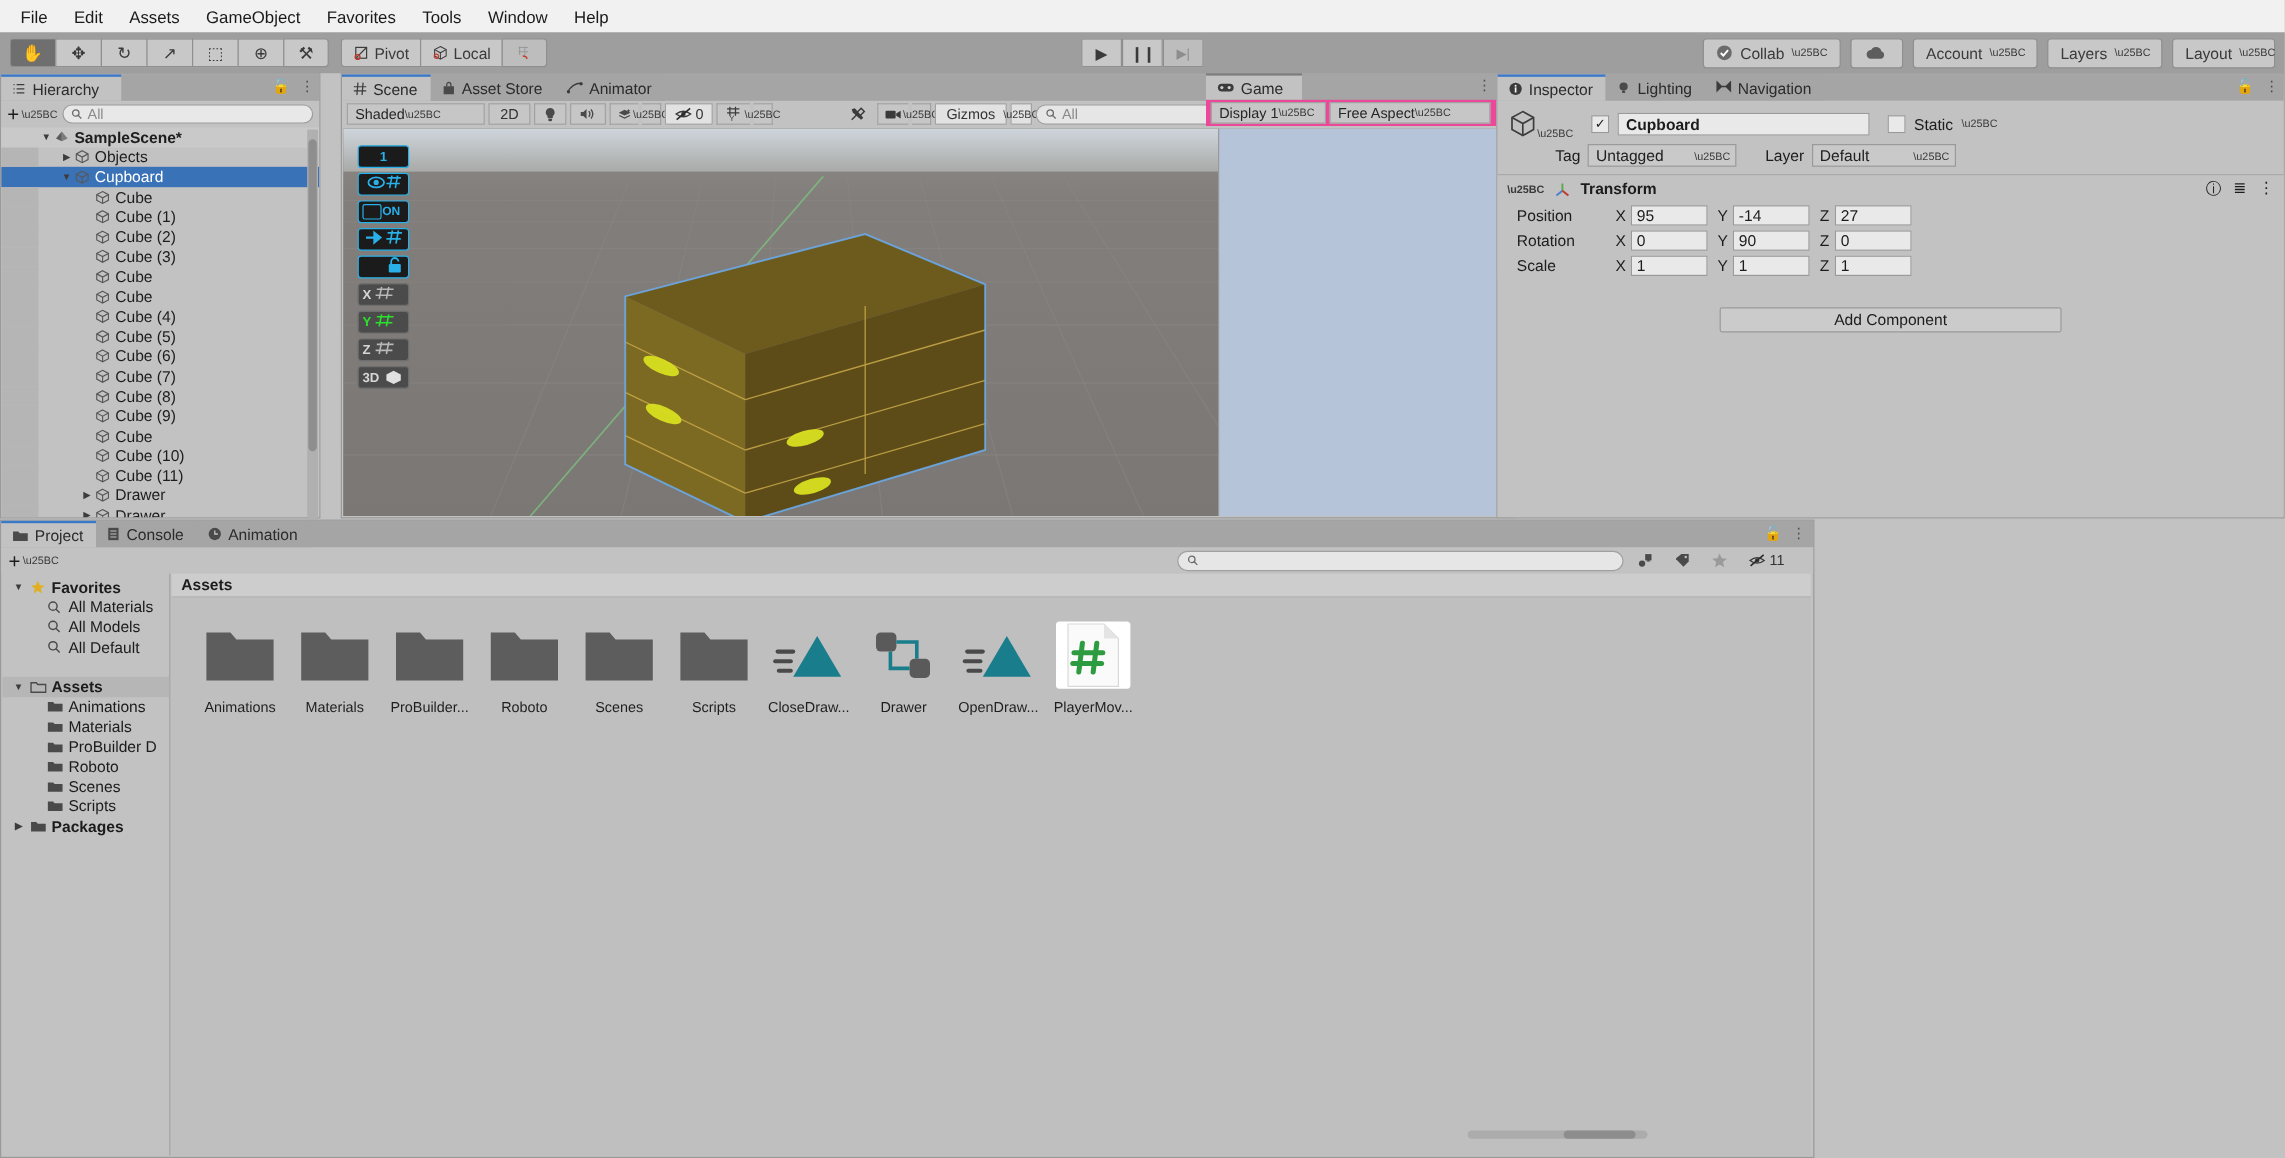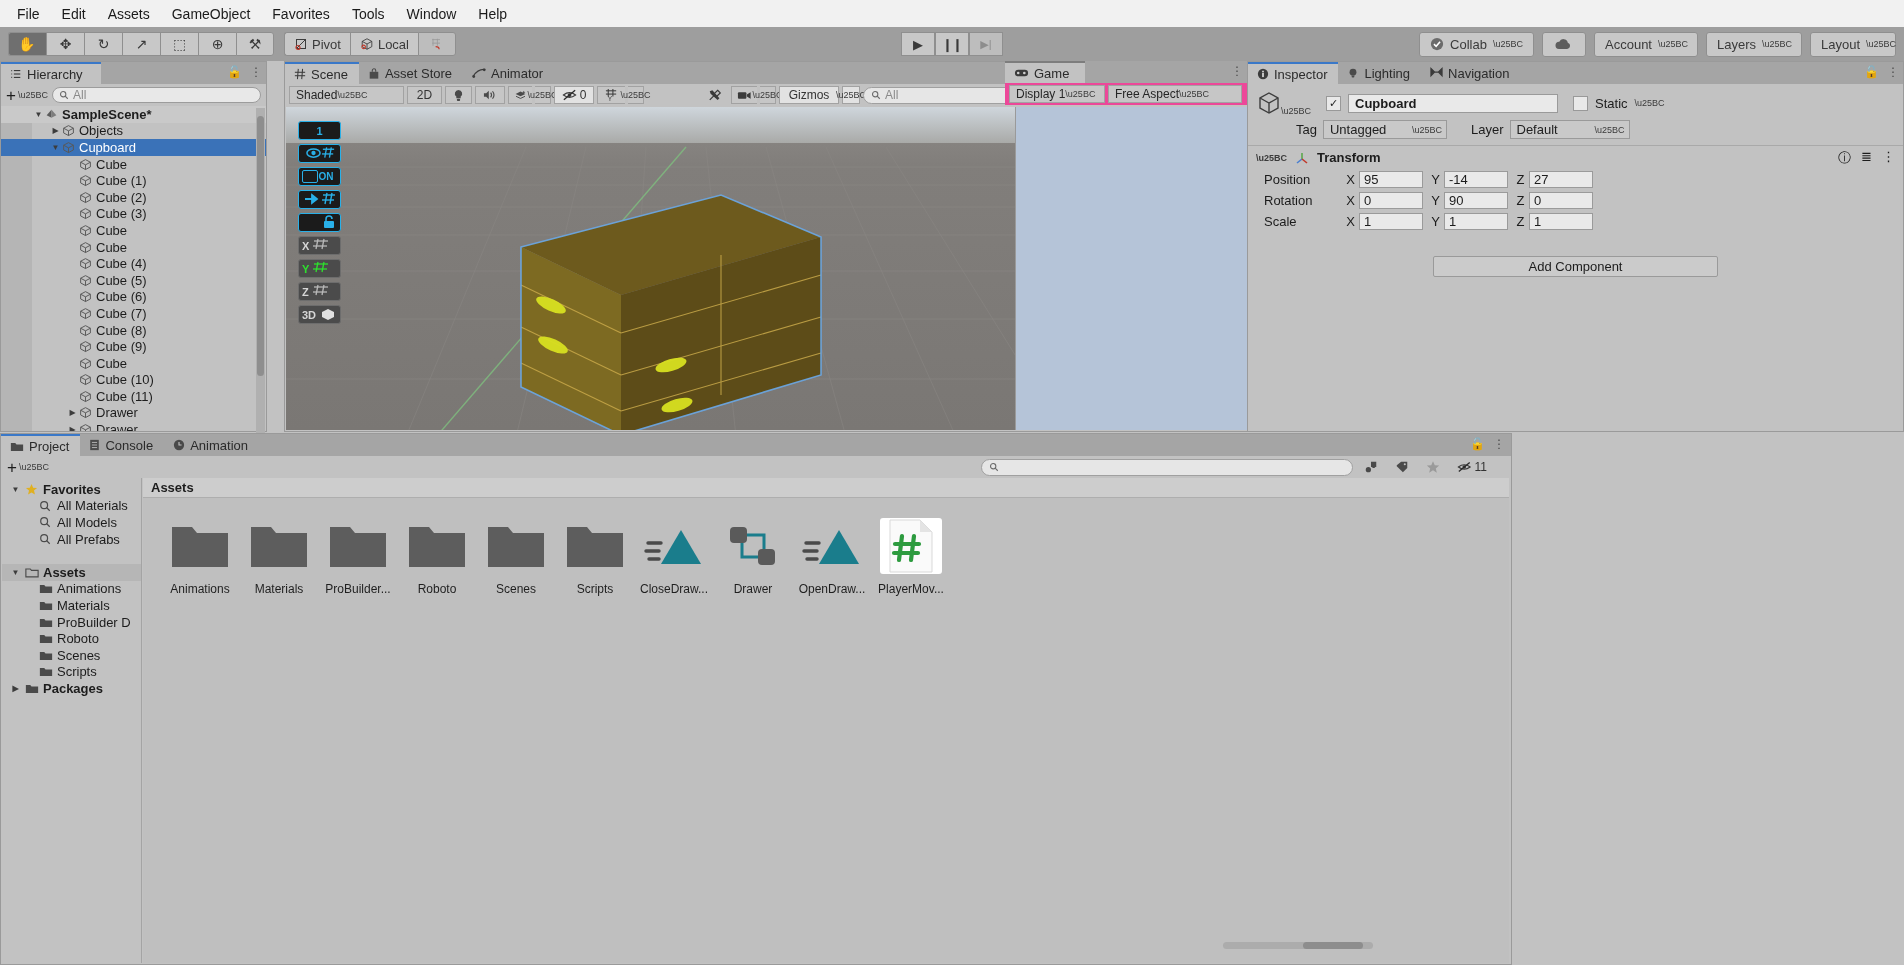--- a/index.html
+++ b/index.html
@@ -1075,21 +1075,21 @@
           </div>
           <div class="pr-row">
             <span style="display: inline-block; flex: 0 0 18px;"></span>
             <span class="arrow"></span>
             <span style="display: flex; width: 15px; flex: 0 0 15px; align-items: center;">
               <svg width="12" height="12" viewBox="0 0 14 14">
                 <circle cx="6" cy="6" r="4" fill="none" stroke="#4a4a4a" stroke-width="1.4"></circle>
                 <line x1="9" y1="9" x2="12.5" y2="12.5" stroke="#4a4a4a" stroke-width="1.4"></line>
               </svg>
             </span>
-            <span>All Prefabs</span>
+            <span>All Default</span>
           </div>
           <div class="pr-row">
             <span style="display: inline-block; flex: 0 0 4px;"></span>
             <span class="arrow"></span>
             <span style="display: flex; width: 15px; flex: 0 0 15px; align-items: center;"></span>
             <span></span>
           </div>
           <div class="pr-row hl" style="font-weight: bold;">
             <span style="display: inline-block; flex: 0 0 4px;"></span>
             <span class="arrow down"></span>

